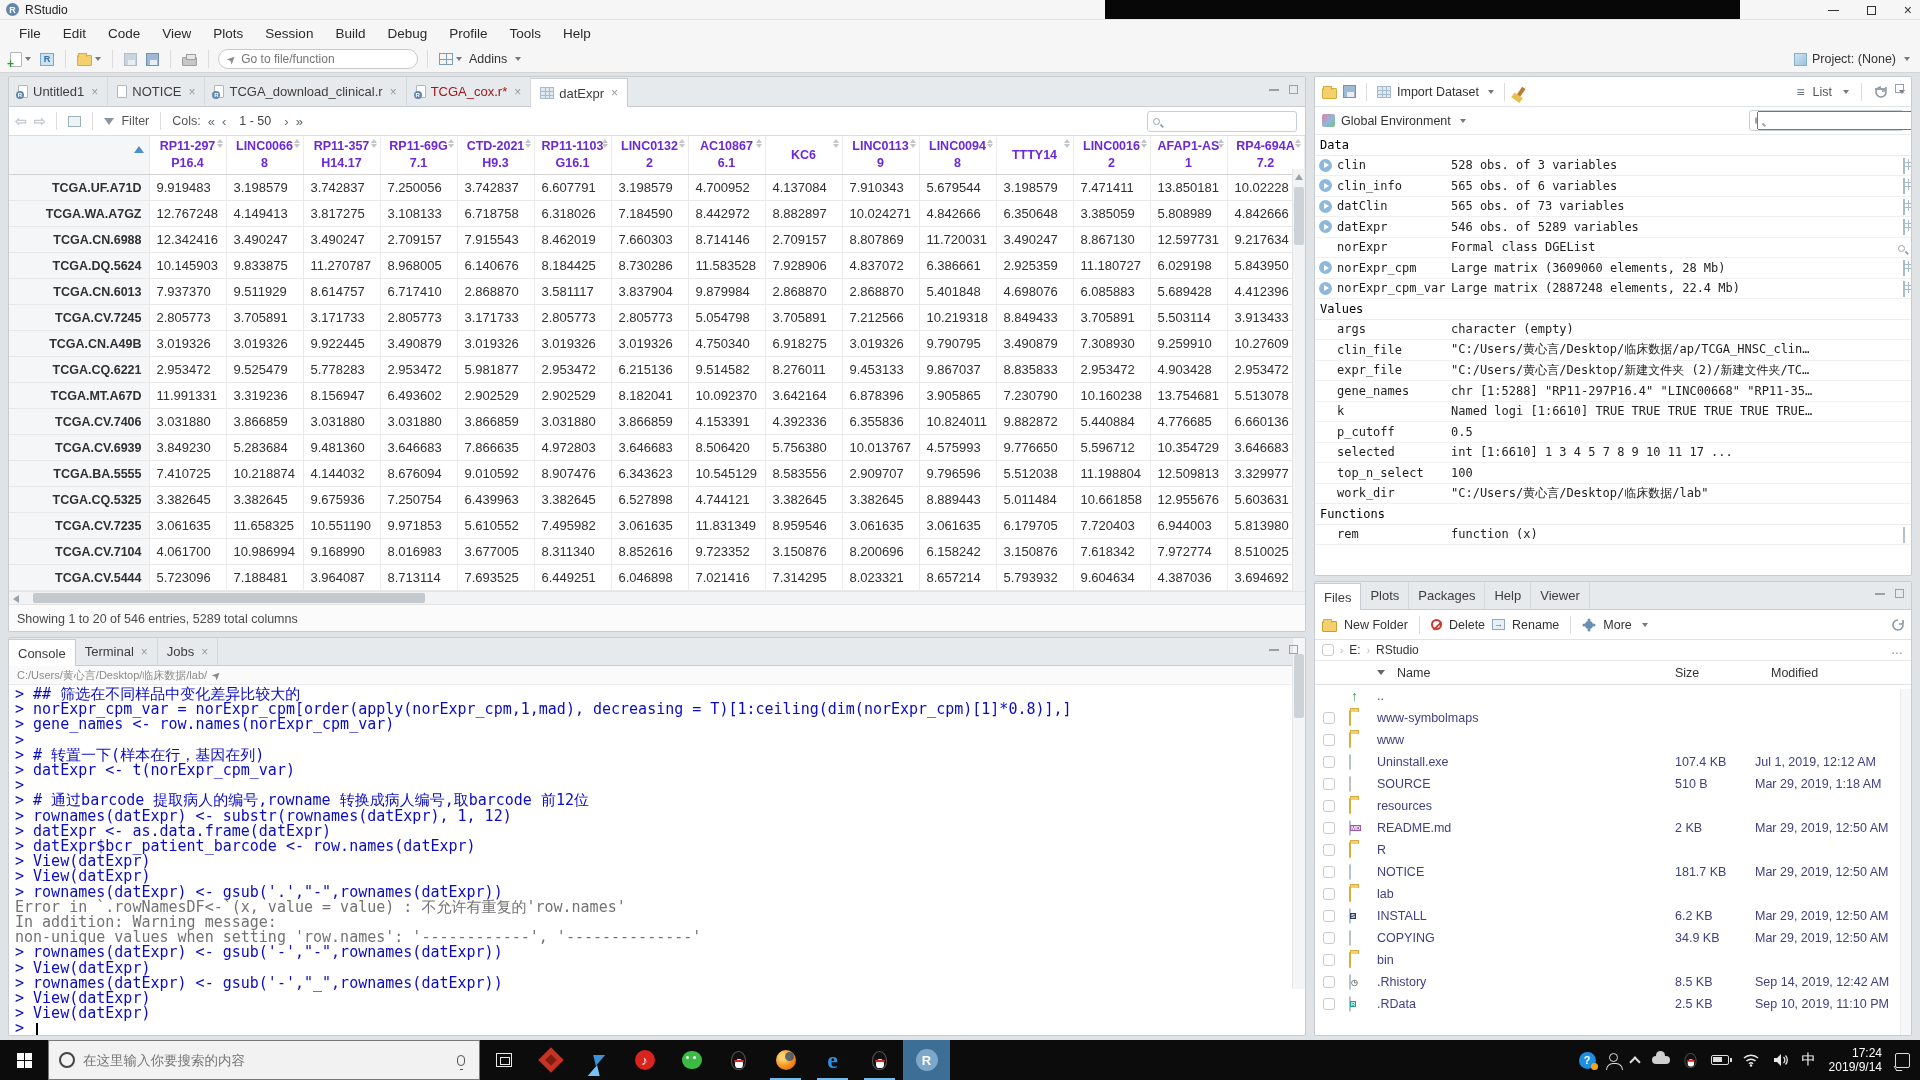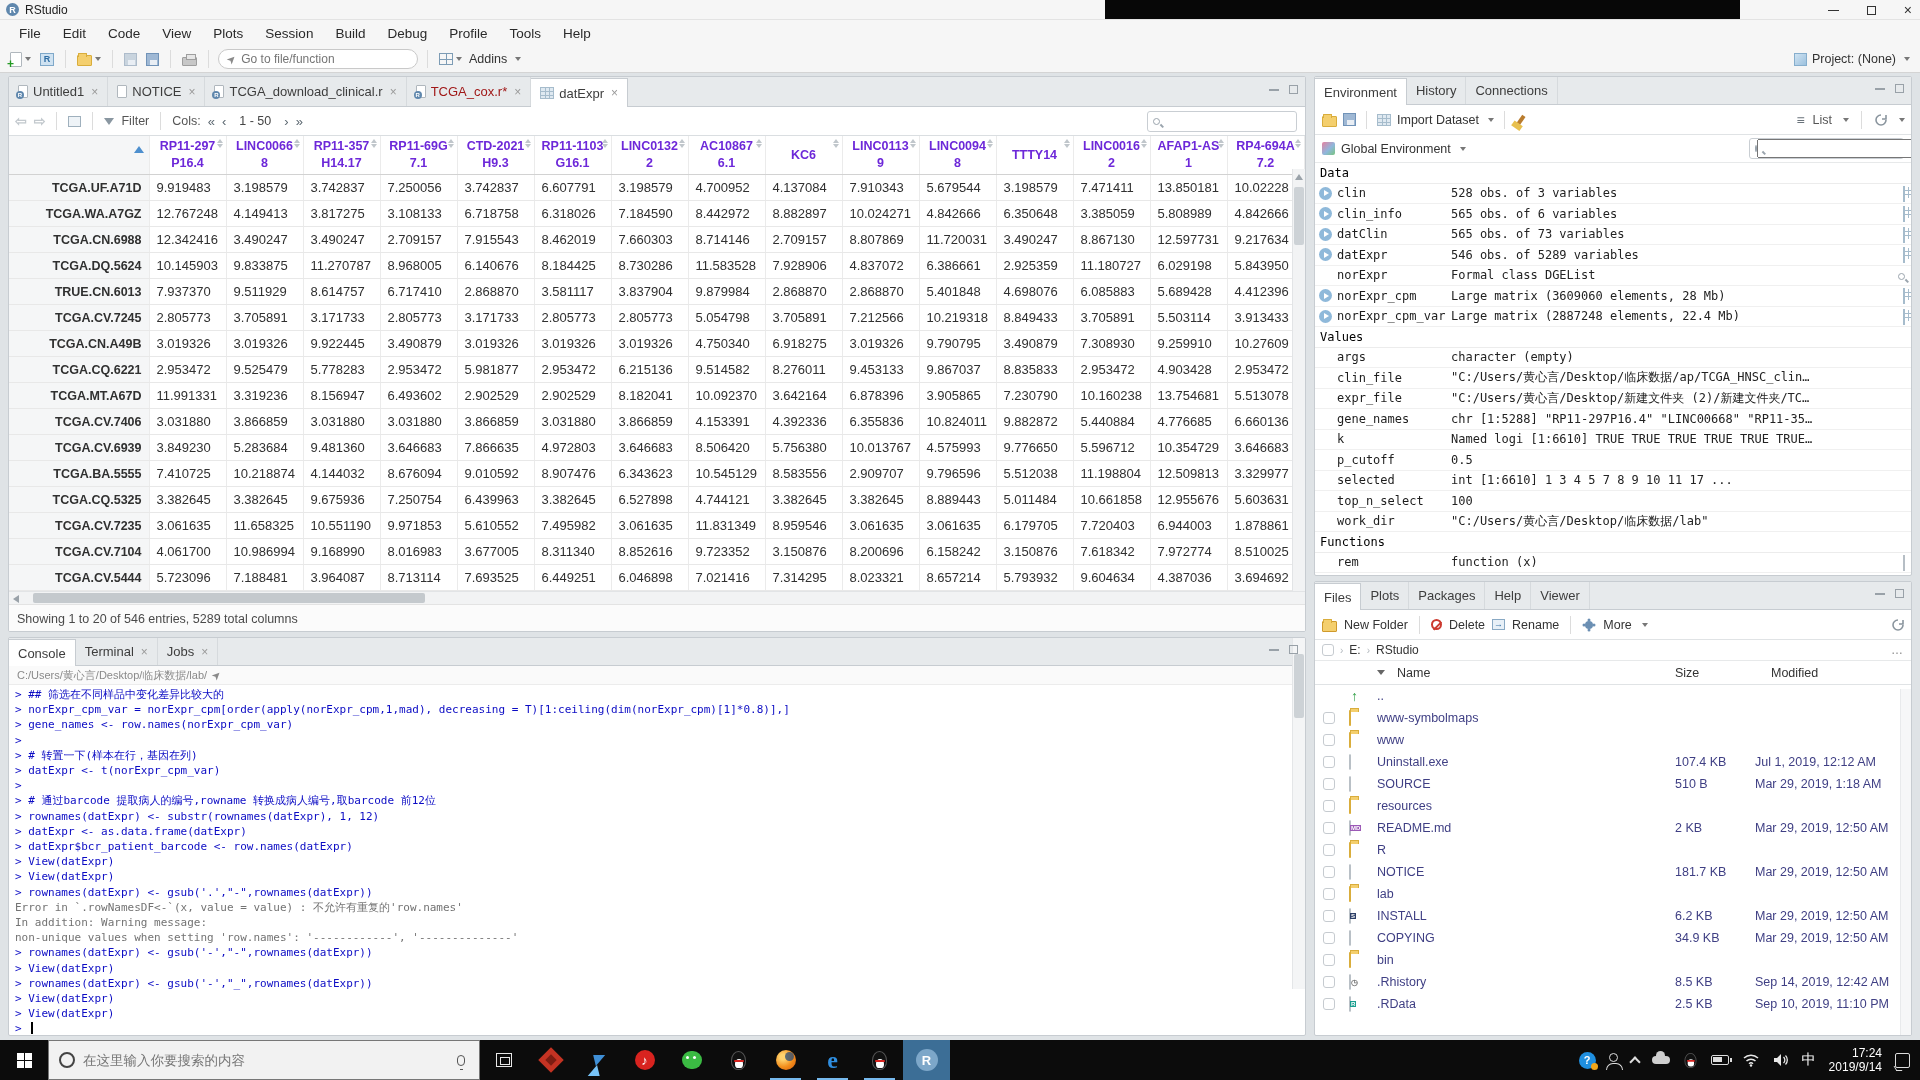--- a/index.html
+++ b/index.html
@@ -87,21 +87,21 @@
   .vscroll .arr.up { top:5px; border-bottom:6px solid #9aa2a9; }
   .hscroll { height:13px; background:#f2f3f4; border-top:1px solid #e2e4e6; position:relative; }
   .hscroll .thumb { position:absolute; left:24px; top:1px; width:392px; height:10px; background:#c4c9cd; border-radius:2px; }
   .hscroll .arr { position:absolute; left:4px; top:3px; width:0; height:0; border-top:4px solid transparent; border-bottom:4px solid transparent; border-right:6px solid #9aa2a9; }
   .dv-status { height:28px; border-top:1px solid #e3e3e3; display:flex; align-items:center; padding-left:8px; font-size:12.5px; color:#4a4a4a; background:#fbfbfb; }
 
   
   #console-pane { left:8px; top:637px; width:1298px; height:399px; }
   #console-pane .tabbar { height:28px; }
   .console-path { height:19px; background:#fafafa; border-bottom:1px solid #ececec; display:flex; align-items:center; padding-left:8px; font-size:11px; color:#8a8a8a; gap:5px; }
-  .console-body { position:relative; height:351px; padding:2px 0 0 6px; font-family:"DejaVu Sans Mono", monospace; font-size:11px; line-height:15.2px; overflow:hidden; }
+  .console-body { position:relative; height:351px; padding:2px 0 0 6px; font-family:"DejaVu Sans Mono", monospace; font-size:15px; line-height:15.2px; overflow:hidden; }
   .cline { white-space:pre; color:#0b0bc4; }
   .cline.error { color:#737373; }
   .cursor { display:inline-block; width:1.5px; height:12px; background:#000; vertical-align:-2px; margin-left:3px; }
   .console-scroll { position:absolute; right:0; top:0; width:13px; height:351px; background:#f4f5f6; border-left:1px solid #e4e6e8; }
   .console-scroll .thumb { position:absolute; left:1px; top:16px; width:10px; height:64px; background:#cdd2d6; border-radius:2px; }
 
   
   #env-pane { left:1314px; top:76px; width:598px; height:500px; }
   #env-pane .tabbar { height:28px; }
   .env-toolbar { height:30px; border-bottom:1px solid #e0e3e5; display:flex; align-items:center; padding:0 7px; gap:6px; font-size:12.5px; color:#333; position:relative; }
@@ -484,21 +484,21 @@
               <td>11.583528</td>
               <td>7.928906</td>
               <td>4.837072</td>
               <td>6.386661</td>
               <td>2.925359</td>
               <td>11.180727</td>
               <td>6.029198</td>
               <td>5.843950</td>
             </tr>
             <tr>
-              <td class="rowname">TRUE.CN.6013</td>
+              <td class="rowname">TCGA.CN.6013</td>
               <td>7.937370</td>
               <td>9.511929</td>
               <td>8.614757</td>
               <td>6.717410</td>
               <td>2.868870</td>
               <td>3.581117</td>
               <td>3.837904</td>
               <td>9.879984</td>
               <td>2.868870</td>
               <td>2.868870</td>
@@ -661,21 +661,21 @@
               <td>5.610552</td>
               <td>7.495982</td>
               <td>3.061635</td>
               <td>11.831349</td>
               <td>8.959546</td>
               <td>3.061635</td>
               <td>3.061635</td>
               <td>6.179705</td>
               <td>7.720403</td>
               <td>6.944003</td>
-              <td>1.878861</td>
+              <td>5.813980</td>
             </tr>
             <tr>
               <td class="rowname">TCGA.CV.7104</td>
               <td>4.061700</td>
               <td>10.986994</td>
               <td>9.168990</td>
               <td>8.016983</td>
               <td>3.677005</td>
               <td>8.311340</td>
               <td>8.852616</td>
@@ -770,25 +770,20 @@
     <div class="console-scroll">
         <span class="thumb"></span>
       </div>
     <div class="pane-ctrls" style="top:7px;">
       <span class="pc-min"></span>
       <span class="pc-max"></span>
     </div>
   </div>
 
   <div class="pane" id="env-pane">
-    <div class="tabbar" id="env-tabbar">
-        <span class="tab active">Environment</span>
-        <span class="tab">History</span>
-        <span class="tab">Connections</span>
-      </div>
     <div class="env-toolbar">
       <span class="folder-ic"></span>
       <span class="floppy"></span>
       <span class="tb-sep"></span>
       <span class="gridicon"></span>
       <span>Import Dataset</span>
       <span class="caret"></span>
       <span class="tb-sep"></span>
       <span class="broom"></span>
       <span class="env-right">

